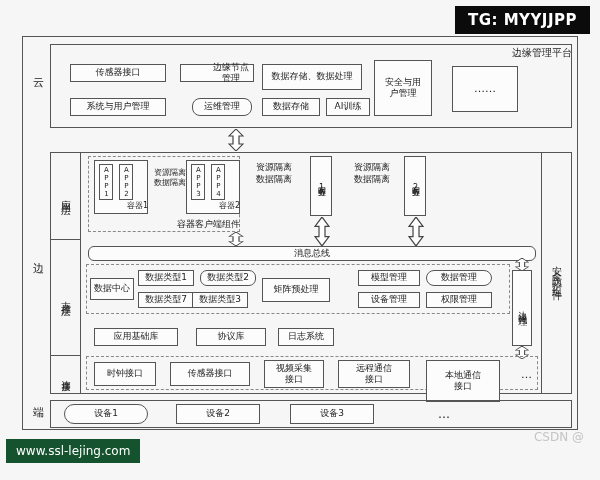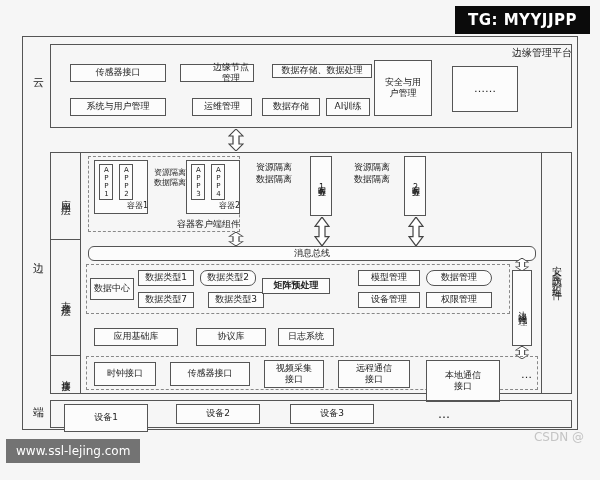--- a/index.html
+++ b/index.html
@@ -8,47 +8,47 @@
   #stage { position:relative; width:600px; height:480px; background:#f6f6f6; overflow:hidden; }
   .frame { position:absolute; border:1px solid #555; background:transparent; }
   .box { position:absolute; border:1px solid #555; background:#fcfcfc; display:flex; align-items:center; justify-content:center; text-align:center; font-size:9px; color:#222; line-height:1.25; white-space:pre-line; }
   .dashed { position:absolute; border:1px dashed #888; background:transparent; }
   .txt { position:absolute; color:#222; font-size:9px; text-align:right; white-space:pre-line; line-height:1.3; }
   .vtext { writing-mode:vertical-lr; text-orientation:upright; letter-spacing:1px; }
   .cell { position:absolute; display:flex; align-items:center; justify-content:center; background:transparent; }
   .arrow { position:absolute; }
   .arrow svg { display:block; width:100%; height:100%; }
   .badge-tg { position:absolute; top:6px; right:10px; background:#0b0b0b; color:#fff; font-size:15px; font-weight:bold; padding:5px 13px; letter-spacing:.5px; }
-  .badge-site { position:absolute; left:6px; top:439px; background:#737373; color:#fff; font-size:12px; padding:5px 10px; }
+  .badge-site { position:absolute; left:6px; top:439px; background:#14532d; color:#fff; font-size:12px; padding:5px 10px; }
   .watermark { position:absolute; right:16px; top:430px; color:#c4c4c4; font-size:12px; }
 </style>
 </head>
 <body>
 
 <div id="stage">
 
   <div class="badge-tg">TG: MYYJJPP</div>
   <div class="badge-site">www.ssl-lejing.com</div>
   <div class="watermark">CSDN @</div>
 
   <div class="frame" style="left:22px;top:36px;width:556px;height:394px;"></div>
 
   <div class="txt" style="left:26px;top:76px;width:18px;font-size:11px;">云</div>
   <div class="frame" style="left:50px;top:44px;width:522px;height:84px;"></div>
   <div class="txt" style="left:50px;top:46px;width:522px;font-size:10px;">边缘管理平台</div>
 
   <div class="box" style="left:70px;top:64px;width:96px;height:18px;">传感器接口</div>
   <div class="box" style="left:180px;top:64px;width:74px;height:18px;padding-left:28px;">边缘节点管理</div>
-  <div class="box" style="left:272px;top:64px;width:100px;height:14px;">数据存储、数据处理</div>
+  <div class="box" style="left:262px;top:64px;width:100px;height:26px;">数据存储、数据处理</div>
   <div class="box" style="left:374px;top:60px;width:58px;height:56px;">安全与用
 户管理</div>
   <div class="box" style="left:452px;top:66px;width:66px;height:46px;font-size:11px;">……</div>
 
   <div class="box" style="left:70px;top:98px;width:96px;height:18px;">系统与用户管理</div>
-  <div class="box" style="left:192px;top:98px;width:60px;height:18px;">运维管理</div>
+  <div class="box" style="left:192px;top:98px;width:60px;height:18px;border-radius:8px;">运维管理</div>
   <div class="box" style="left:262px;top:98px;width:58px;height:18px;">数据存储</div>
   <div class="box" style="left:326px;top:98px;width:44px;height:18px;">AI训练</div>
 
   <div class="arrow" style="left:228px;top:129px;width:16px;height:22px;">
     <svg viewBox="0 0 16 28" preserveAspectRatio="none">
         <path d="M8 0 L15 9 L11 9 L11 19 L15 19 L8 28 L1 19 L5 19 L5 9 L1 9 Z" fill="#ffffff" stroke="#444" stroke-width="1.2"></path>
       </svg>
   </div>
 
   <div class="txt" style="left:26px;top:262px;width:18px;font-size:11px;">边</div>
@@ -108,22 +108,22 @@
       </svg>
   </div>
 
   <div class="box" style="left:88px;top:246px;width:448px;height:15px;border-radius:6px;">消息总线</div>
 
   <div class="dashed" style="left:86px;top:264px;width:424px;height:50px;"></div>
   <div class="box" style="left:90px;top:278px;width:44px;height:22px;">数据中心</div>
   <div class="box" style="left:138px;top:270px;width:56px;height:16px;">数据类型1</div>
   <div class="box" style="left:200px;top:270px;width:56px;height:16px;border-radius:7px;">数据类型2</div>
   <div class="box" style="left:138px;top:292px;width:56px;height:16px;">数据类型7</div>
-  <div class="box" style="left:208px;top:292px;width:56px;height:16px;">数据类型3</div>
-  <div class="box" style="left:262px;top:278px;width:68px;height:16px;font-weight:bold;">矩阵预处理</div>
+  <div class="box" style="left:192px;top:292px;width:56px;height:16px;">数据类型3</div>
+  <div class="box" style="left:262px;top:278px;width:68px;height:24px;">矩阵预处理</div>
   <div class="box" style="left:358px;top:270px;width:62px;height:16px;">模型管理</div>
   <div class="box" style="left:426px;top:270px;width:66px;height:16px;border-radius:8px;">数据管理</div>
   <div class="box" style="left:358px;top:292px;width:62px;height:16px;">设备管理</div>
   <div class="box" style="left:426px;top:292px;width:66px;height:16px;">权限管理</div>
 
   <div class="box" style="left:94px;top:328px;width:84px;height:18px;">应用基础库</div>
   <div class="box" style="left:196px;top:328px;width:70px;height:18px;">协议库</div>
   <div class="box" style="left:278px;top:328px;width:56px;height:18px;">日志系统</div>
 
   <div class="arrow" style="left:515px;top:258px;width:14px;height:13px;">
@@ -144,18 +144,18 @@
   <div class="box" style="left:264px;top:360px;width:60px;height:28px;">视频采集
 接口</div>
   <div class="box" style="left:338px;top:360px;width:72px;height:28px;">远程通信
 接口</div>
   <div class="box" style="left:426px;top:360px;width:74px;height:42px;">本地通信
 接口</div>
   <div class="txt" style="left:508px;top:368px;width:24px;font-size:11px;">…</div>
 
   <div class="txt" style="left:26px;top:406px;width:18px;font-size:11px;">端</div>
   <div class="frame" style="left:50px;top:400px;width:522px;height:28px;"></div>
-  <div class="box" style="left:64px;top:404px;width:84px;height:28px;">设备1</div>
+  <div class="box" style="left:64px;top:404px;width:84px;height:20px;border-radius:10px;">设备1</div>
   <div class="box" style="left:176px;top:404px;width:84px;height:20px;">设备2</div>
   <div class="box" style="left:290px;top:404px;width:84px;height:20px;">设备3</div>
   <div class="txt" style="left:420px;top:407px;width:30px;font-size:12px;">…</div>
 
 </div>
 
 </body></html>

